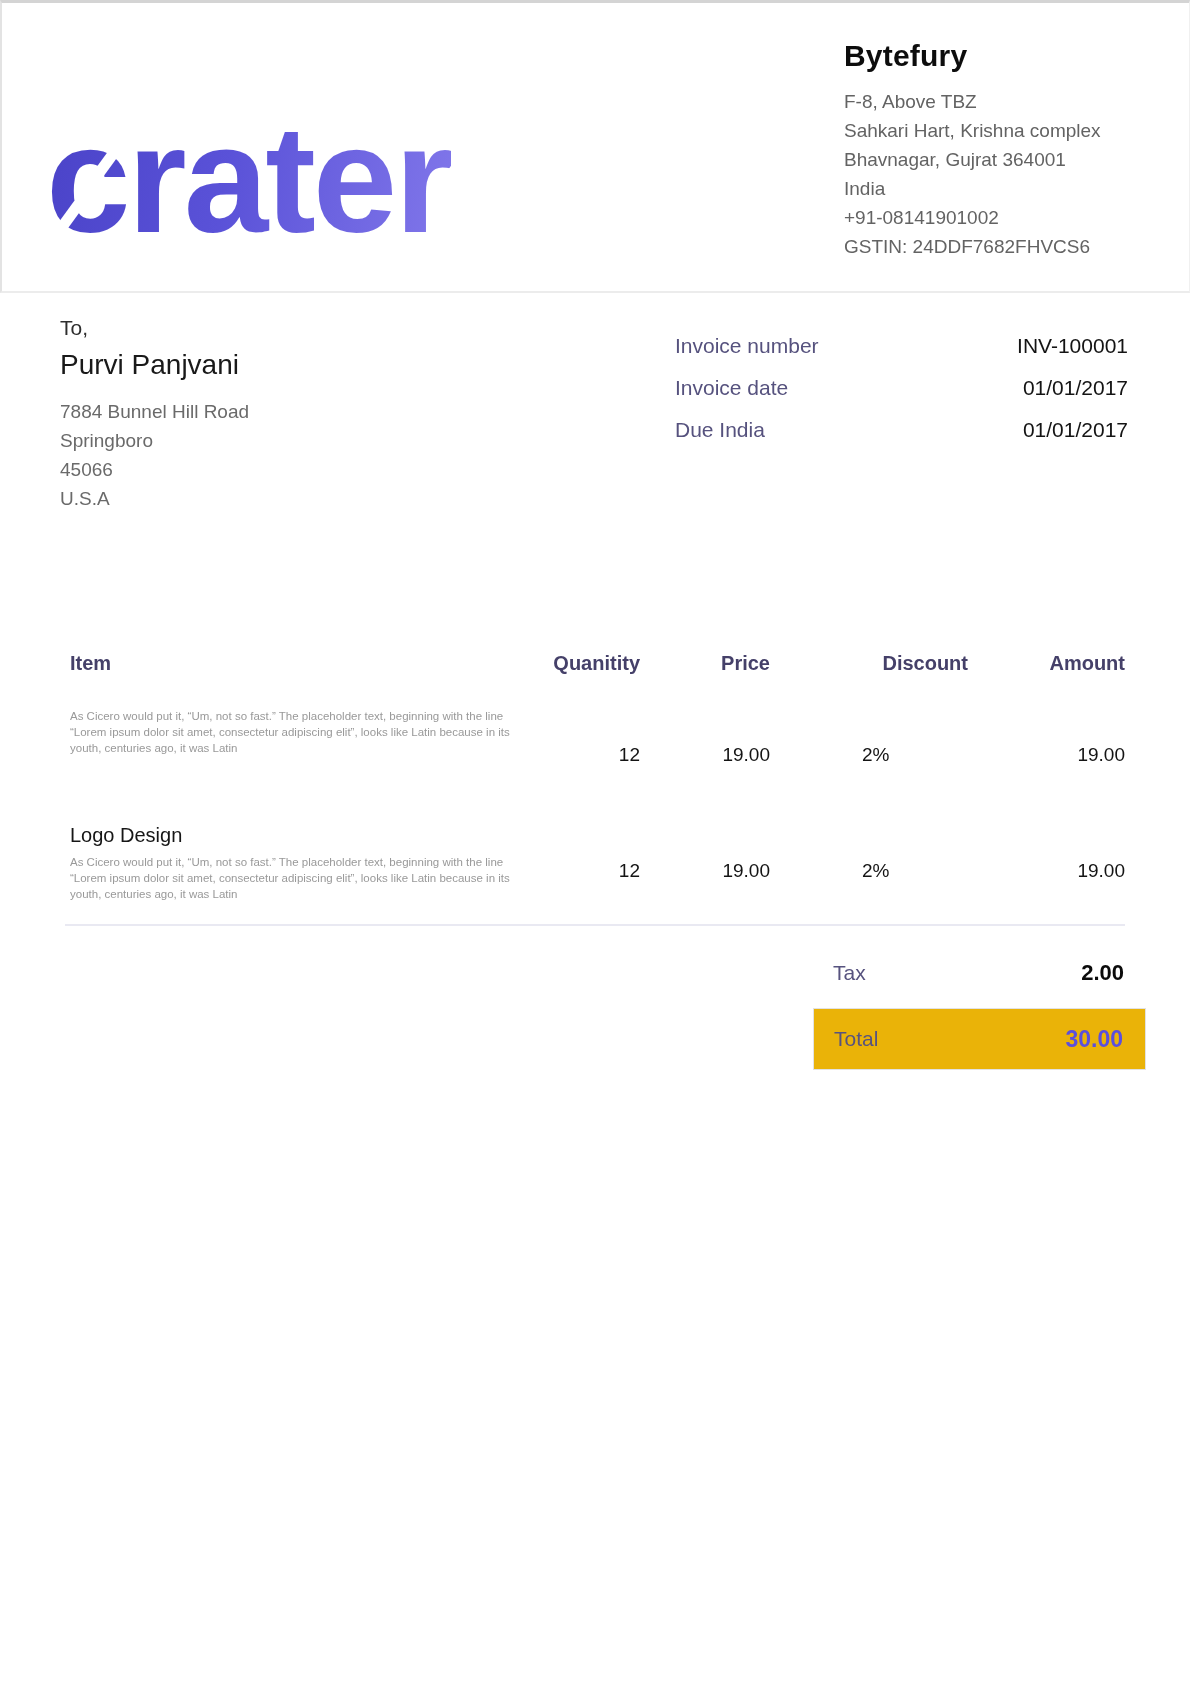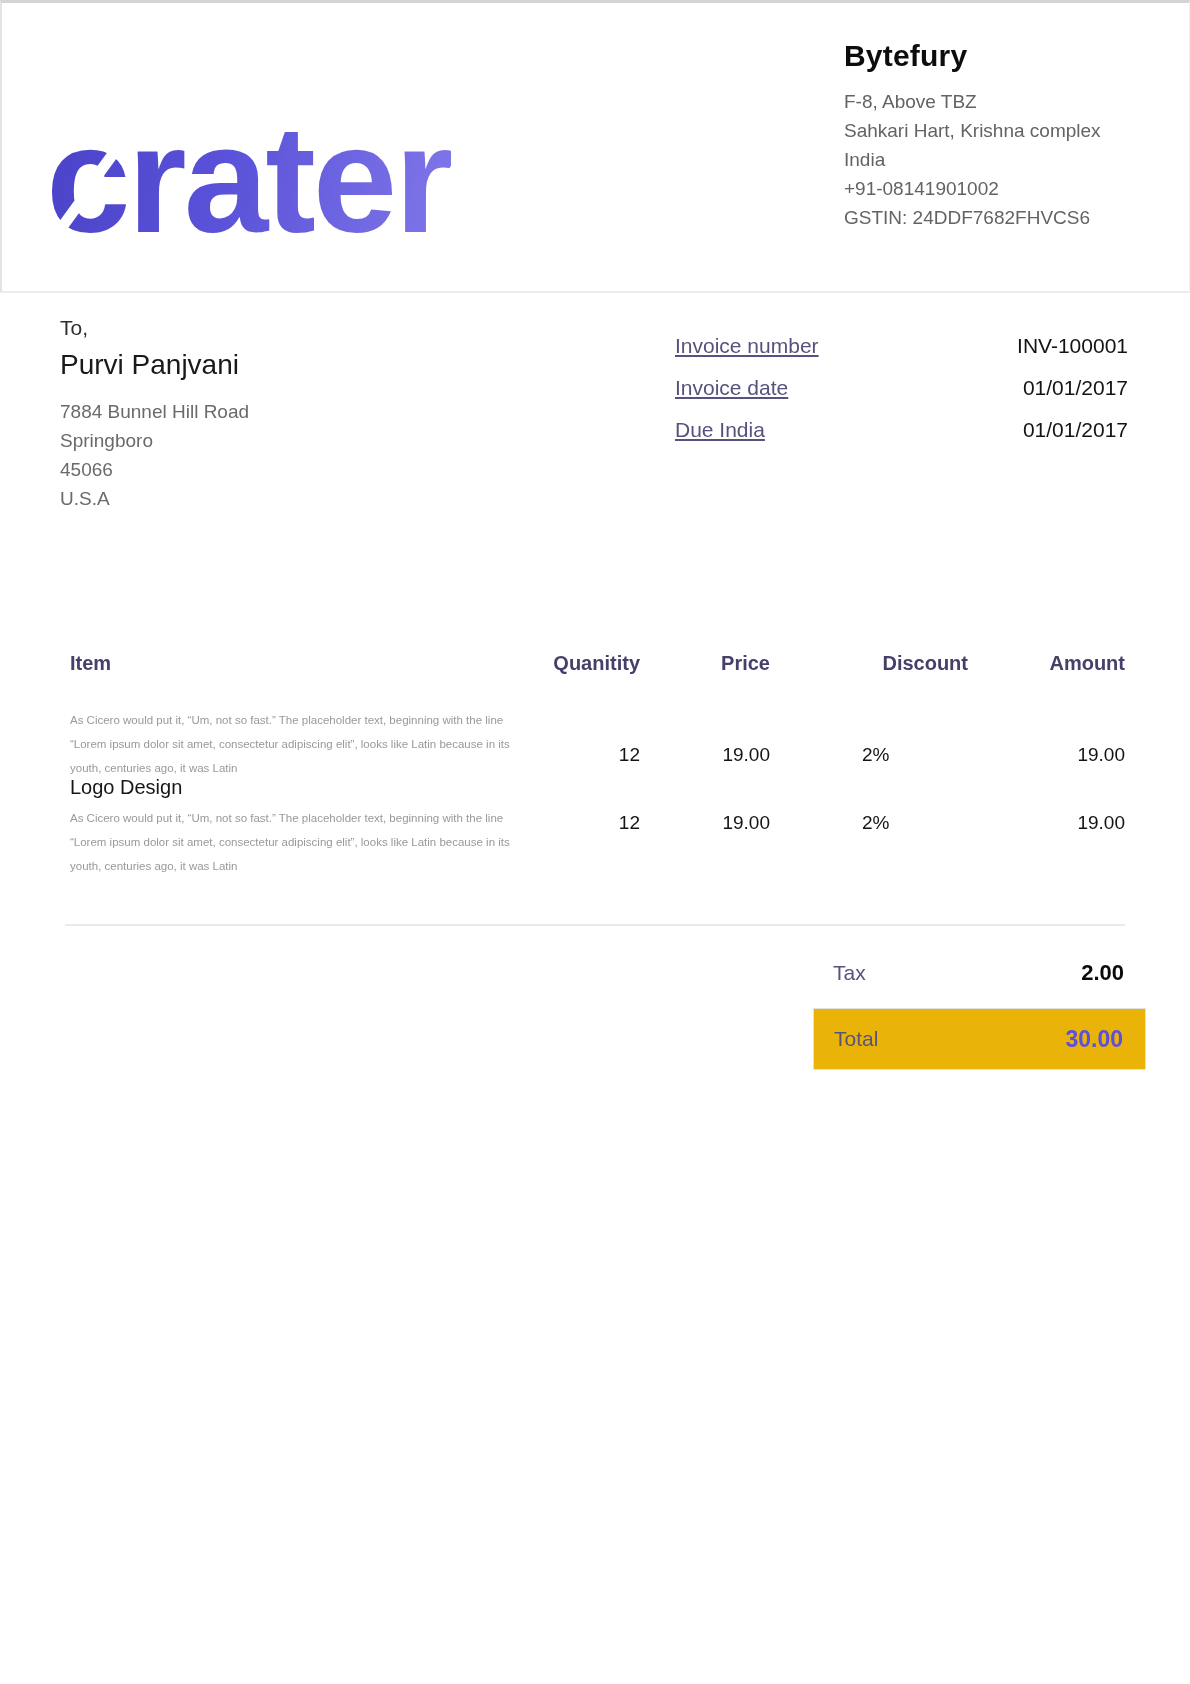--- a/index.html
+++ b/index.html
@@ -37,31 +37,31 @@
   .company-name { font-size: 30px; font-weight: 700; color: #0d0d0d; margin-bottom: 14px; letter-spacing: 0.2px; }
   .company-line { font-size: 19px; line-height: 29px; color: #636363; }
   
   .billing { position: absolute; left: 60px; top: 316px; width: 480px; }
   .to-label { font-size: 21px; color: #2e2e2e; margin-bottom: 9px; }
   .client-name { font-size: 28px; color: #191919; margin-bottom: 16px; }
   .client-line { font-size: 19px; line-height: 29px; color: #6a6a6a; }
   
   .meta { position: absolute; left: 675px; top: 332px; width: 453px; }
   .meta-row { display: flex; justify-content: space-between; align-items: baseline; line-height: 28px; margin-bottom: 14px; }
-  .meta-label { font-size: 21px; color: #56527e; text-decoration: underline; }
+  .meta-label { font-size: 21px; color: #56527e; }
   .meta-value { font-size: 21px; color: #141414; }
   
   .tbl { position: absolute; left: 70px; width: 1055px; display: grid; grid-template-columns: 430px 140px 130px 198px 157px; }
   .tbl-head { top: 648px; }
   .th { font-size: 20px; font-weight: 700; color: #454069; line-height: 30px; }
   .th.num { text-align: right; }
   .row-1 { top: 708px; }
-  .row-2 { top: 776px; }
+  .row-2 { top: 824px; }
   .cell-item .item-title { font-size: 20px; color: #161616; margin-bottom: 7px; }
-  .cell-item .item-desc { font-size: 11.5px; line-height: 24px; color: #999999; width: 448px; }
+  .cell-item .item-desc { font-size: 11.5px; line-height: 16px; color: #999999; width: 448px; }
   .cell-num { font-size: 19px; color: #141414; text-align: right; padding-top: 36px; }
   .cell-num.discount { text-align: left; padding-left: 92px; }
   
   .divider { position: absolute; left: 65px; top: 924px; width: 1060px; height: 2px; background: #e9e9f2; }
   .totals { position: absolute; left: 813px; top: 958px; width: 333px; }
   .tot-row { display: flex; justify-content: space-between; align-items: baseline; line-height: 30px; margin-bottom: 13px; padding: 0 22px 0 20px; }
   .tot-label { font-size: 21px; color: #57537f; }
   .tot-value { font-size: 22px; font-weight: 600; color: #0b0b0b; }
   .total-box {
     margin-top: 20px; height: 62px;
@@ -78,20 +78,21 @@
 <div class="header">
   <div class="logo">crater</div>
   <div class="logo-cut cut-c-top"></div>
   <div class="logo-cut cut-c-bottom"></div>
   <div class="logo-cut cut-r-end"></div>
 
   <div class="company">
     <div class="company-name">Bytefury</div>
     <div class="company-line">F-8, Above TBZ</div>
     <div class="company-line">Sahkari Hart, Krishna complex</div>
+    <div class="company-line">Bhavnagar, Gujrat 364001</div>
     <div class="company-line">India</div>
     <div class="company-line">+91-08141901002</div>
     <div class="company-line">GSTIN: 24DDF7682FHVCS6</div>
   </div>
 </div>
 
 <div class="billing">
   <div class="to-label">To,</div>
   <div class="client-name">Purvi Panjvani</div>
   <div class="client-line">7884 Bunnel Hill Road</div>

